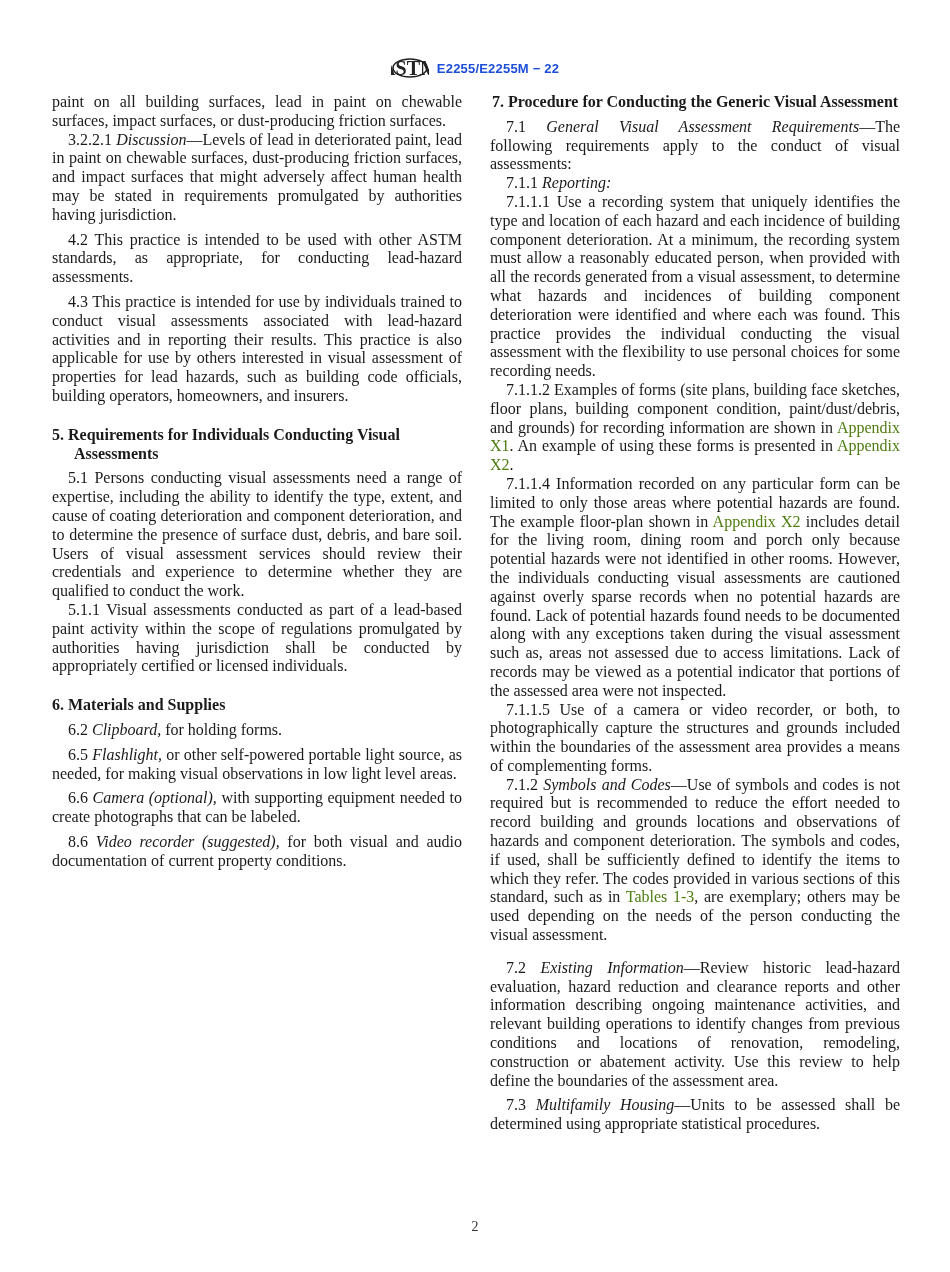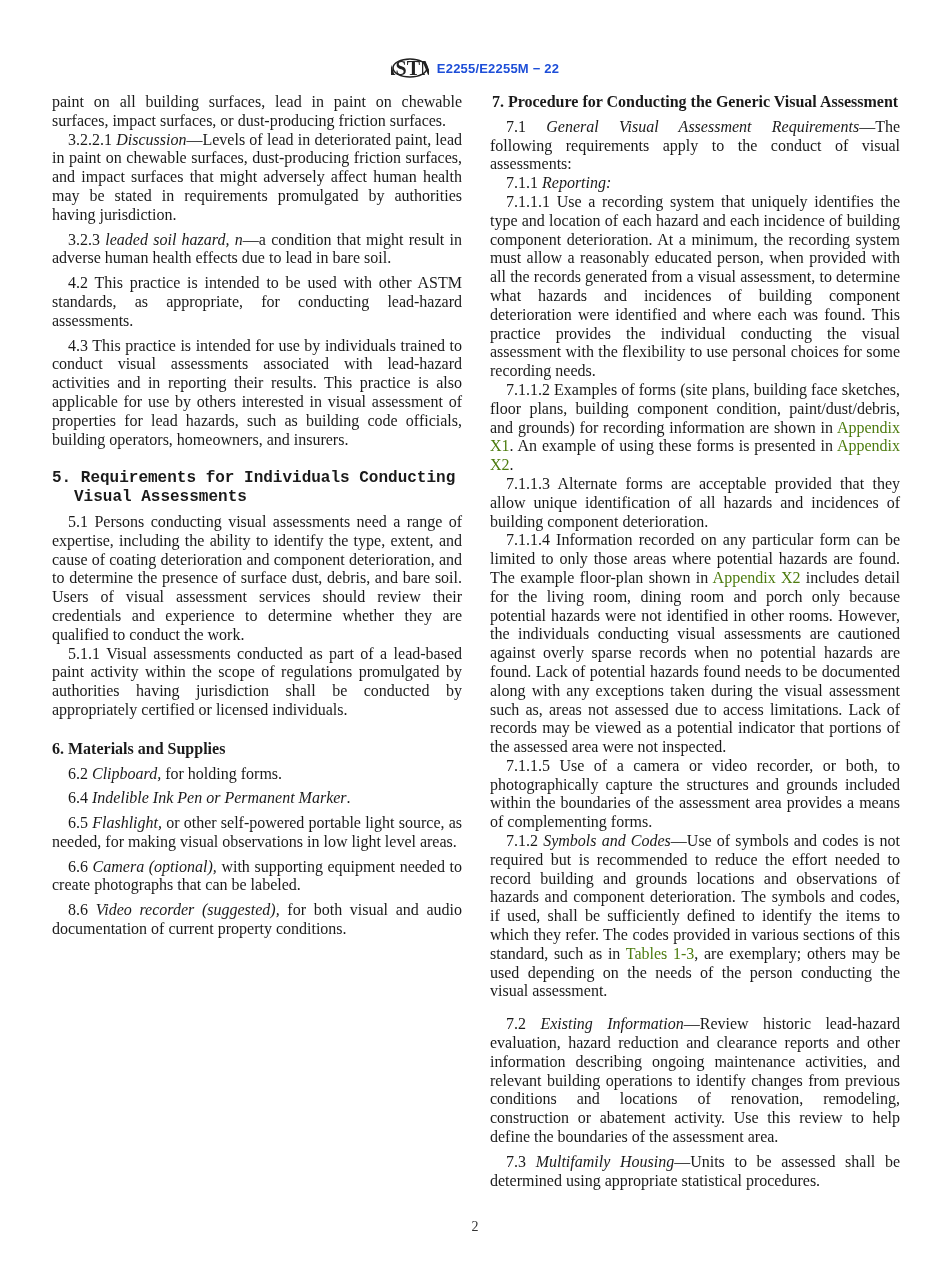--- a/index.html
+++ b/index.html
@@ -8,63 +8,60 @@
   .logo { width: 38px; height: 30px; margin-right: 8px; }
   .doc-id { font-family: "Liberation Sans", sans-serif; font-weight: bold; font-size: 13px; color: #1d4ed8; letter-spacing: 0.2px; }
   .col { position: absolute; top: 93px; width: 410px; font-family: "Liberation Serif", serif; font-size: 16px; line-height: 18.8px; text-align: justify; }
   .col.left { left: 52px; }
   .col.right { left: 490px; }
   .p { margin: 0; text-indent: 16px; hyphens: manual; }
   .p.noindent { text-indent: 0; }
   .gap { margin-top: 6px; }
   .h { font-weight: bold; margin: 20px 0 6px 0; text-indent: 0; text-align: left; }
   .h.first { margin-top: 0; text-align: center; }
-  .h.hang { padding-left: 22px; text-indent: -22px; font-family: Liberation Mono, monospace; }
+  .h.hang { padding-left: 22px; text-indent: -22px; }
   .link { color: #4d7c0f; }
   i { font-style: italic; }
   .page-num { position: absolute; top: 1219px; left: 0; width: 950px; text-align: center; font-family: "Liberation Serif", serif; font-size: 14px; color: #333; }
 </style>
 </head>
 <body>
 
 <div class="header">
   <svg class="logo" viewBox="0 0 38 30">
     <ellipse cx="19" cy="15" rx="17" ry="9" fill="none" stroke="#222" stroke-width="1.6"></ellipse>
     <text x="19" y="22" text-anchor="middle" font-family="Liberation Serif, serif" font-size="20" font-weight="bold" fill="#222">ASTM</text>
   </svg>
   <span class="doc-id">E2255/E2255M − 22</span>
 </div>
 
 <div class="col left">
   <p class="p noindent">paint on all building surfaces, lead in paint on chewable surfaces, impact surfaces, or dust-producing friction surfaces.</p>
   <p class="p"><span>3.2.2.1</span> <i>Discussion</i><span>—Levels of lead in deteriorated paint, lead in paint on chewable surfaces, dust-producing friction surfaces, and impact surfaces that might adversely affect human health may be stated in requirements promulgated by authorities having jurisdiction.</span></p>
-  <p class="p gap"><span>3.2.3</span> <i>leaded soil hazard, n</i><span>—a condition that might result in adverse human health effects due to lead in bare soil.</span></p>
 
   <p class="p gap">4.2  This practice is intended to be used with other ASTM standards, as appropriate, for conducting lead-hazard assessments.</p>
   <p class="p gap">4.3  This practice is intended for use by individuals trained to conduct visual assessments associated with lead-hazard activities and in reporting their results. This practice is also applicable for use by others interested in visual assessment of properties for lead hazards, such as building code officials, building operators, homeowners, and insurers.</p>
 
   <p class="h hang">5.  Requirements for Individuals Conducting Visual Assessments</p>
   <p class="p">5.1  Persons conducting visual assessments need a range of expertise, including the ability to identify the type, extent, and cause of coating deterioration and component deterioration, and to determine the presence of surface dust, debris, and bare soil. Users of visual assessment services should review their credentials and experience to determine whether they are qualified to conduct the work.</p>
   <p class="p">5.1.1  Visual assessments conducted as part of a lead-based paint activity within the scope of regulations promulgated by authorities having jurisdiction shall be conducted by appropriately certified or licensed individuals.</p>
 
   <p class="h">6.  Materials and Supplies</p>
   <p class="p gap"><span>6.2</span> <i>Clipboard,</i><span> for holding forms.</span></p>
-  <p class="p gap"><span>6.4</span> <i>Indelible Ink Pen or Permanent Marker</i><span>.</span></p>
   <p class="p gap"><span>6.5</span> <i>Flashlight,</i><span> or other self-powered portable light source, as needed, for making visual observations in low light level areas.</span></p>
   <p class="p gap"><span>6.6</span> <i>Camera (optional),</i><span> with supporting equipment needed to create photographs that can be labeled.</span></p>
   <p class="p gap"><span>8.6</span> <i>Video recorder (suggested),</i><span> for both visual and audio documentation of current property conditions.</span></p>
 </div>
 
 <div class="col right">
   <p class="h first">7.  Procedure for Conducting the Generic Visual Assessment</p>
   <p class="p"><span>7.1</span> <i>General Visual Assessment Requirements</i><span>—The following requirements apply to the conduct of visual assessments:</span></p>
   <p class="p"><span>7.1.1</span> <i>Reporting:</i></p>
   <p class="p">7.1.1.1  Use a recording system that uniquely identifies the type and location of each hazard and each incidence of building component deterioration. At a minimum, the recording system must allow a reasonably educated person, when provided with all the records generated from a visual assessment, to determine what hazards and incidences of building component deterioration were identified and where each was found. This practice provides the individual conducting the visual assessment with the flexibility to use personal choices for some recording needs.</p>
   <p class="p"><span>7.1.1.2  Examples of forms (site plans, building face sketches, floor plans, building component condition, paint/dust/debris, and grounds) for recording information are shown in </span><span class="link">Appendix X1</span><span>. An example of using these forms is presented in </span><span class="link">Appendix X2</span><span>.</span></p>
-  <p class="p">7.1.1.3  Alternate forms are acceptable provided that they allow unique identification of all hazards and incidences of building component deterioration.</p>
   <p class="p"><span>7.1.1.4  Information recorded on any particular form can be limited to only those areas where potential hazards are found. The example floor-plan shown in </span><span class="link">Appendix X2</span><span> includes detail for the living room, dining room and porch only because potential hazards were not identified in other rooms. However, the individuals conducting visual assessments are cautioned against overly sparse records when no potential hazards are found. Lack of potential hazards found needs to be documented along with any exceptions taken during the visual assessment such as, areas not assessed due to access limitations. Lack of records may be viewed as a potential indicator that portions of the assessed area were not inspected.</span></p>
   <p class="p">7.1.1.5  Use of a camera or video recorder, or both, to photographically capture the structures and grounds included within the boundaries of the assessment area provides a means of complementing forms.</p>
   <p class="p"><span>7.1.2</span> <i>Symbols and Codes</i><span>—Use of symbols and codes is not required but is recommended to reduce the effort needed to record building and grounds locations and observations of hazards and component deterioration. The symbols and codes, if used, shall be sufficiently defined to identify the items to which they refer. The codes provided in various sections of this standard, such as in </span><span class="link">Tables 1-3</span><span>, are exemplary; others may be used depending on the needs of the person conducting the visual assessment.</span></p>
   <p class="p gap" style="margin-top:14px"><span>7.2</span> <i>Existing Information</i><span>—Review historic lead-hazard evaluation, hazard reduction and clearance reports and other information describing ongoing maintenance activities, and relevant building operations to identify changes from previous conditions and locations of renovation, remodeling, construction or abatement activity. Use this review to help define the boundaries of the assessment area.</span></p>
   <p class="p gap"><span>7.3</span> <i>Multifamily Housing</i><span>—Units to be assessed shall be determined using appropriate statistical procedures.</span></p>
 </div>
 
 <div class="page-num">2</div>
 
 </body></html>

